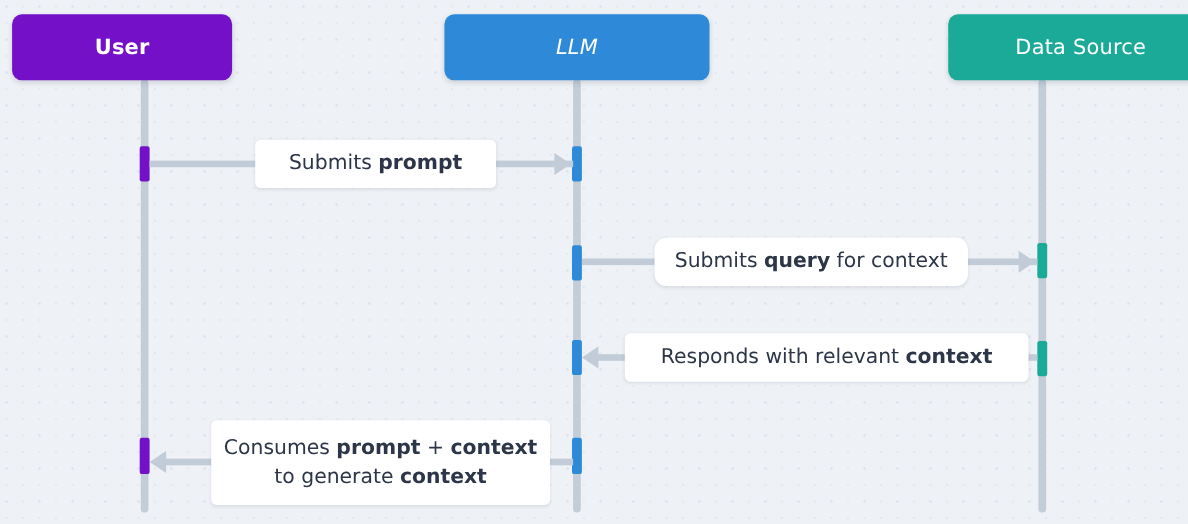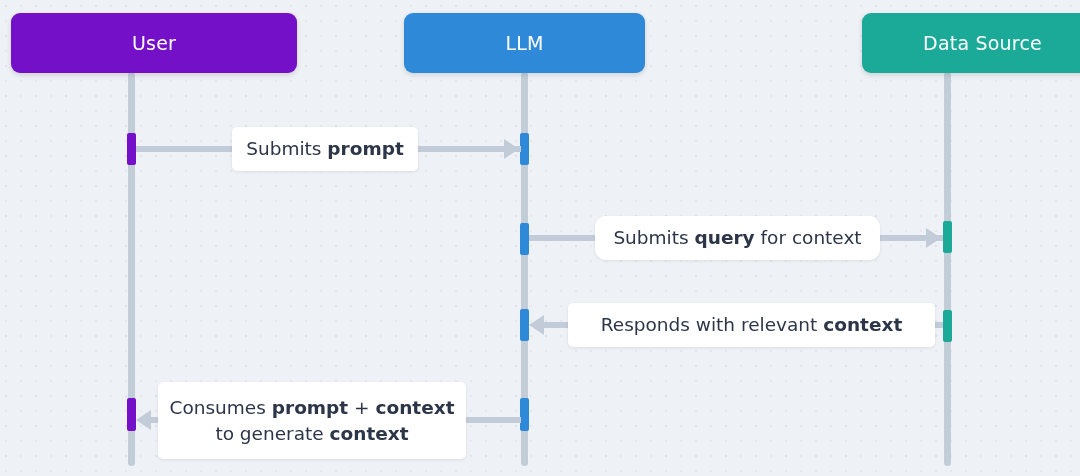--- a/index.html
+++ b/index.html
@@ -97,61 +97,61 @@
 </style>
 </head>
 <body>
 
 <div id="canvas">
 
   <div class="lifeline" style="left: 128px; background: rgb(194, 205, 216);"></div>
   <div class="lifeline" style="left: 521px; background: rgb(194, 205, 216);"></div>
   <div class="lifeline" style="left: 944px; background: rgb(194, 205, 216);"></div>
 
-  <div class="participant" style="left:11px; width:286px; background:#7310c8;">
+  <div class="participant" style="left:11px; width:200px; background:#7310c8;font-weight:bold;">
     <span>User</span>
   </div>
 
-  <div class="participant" style="left:404px; width:241px; background:#2e8ad8;">
+  <div class="participant" style="left:404px; width:241px; background:#2e8ad8;font-style:italic;">
     <span>LLM</span>
   </div>
 
   <div class="participant" style="left:862px; width:241px; background:#1caa98;">
     <span>Data Source</span>
   </div>
 
   <div class="activation" style="left:127px; top:133px; height:32px; background:#7310c8;"></div>
   <div class="activation" style="left:127px; top:398px; height:33px; background:#7310c8;"></div>
 
   <div class="activation" style="left:520px; top:133px; height:32px; background:#2e8ad8;"></div>
   <div class="activation" style="left:520px; top:223px; height:32px; background:#2e8ad8;"></div>
   <div class="activation" style="left:520px; top:309px; height:32px; background:#2e8ad8;"></div>
   <div class="activation" style="left:520px; top:398px; height:33px; background:#2e8ad8;"></div>
 
   <div class="activation" style="left:943px; top:221px; height:32px; background:#1caa98;"></div>
   <div class="activation" style="left:943px; top:310px; height:32px; background:#1caa98;"></div>
 
   <div class="msgline" style="left:136px; top:146px; width:385px;"></div>
   <div class="arrowhead right" style="left:504px; top:139px;"></div>
-  <div class="msglabel" style="left:232px; top:127px; width:186px; height:44px;">
+  <div class="msglabel" style="left:232px; top:127px; width:219px; height:44px;">
     <span class="line">Submits <b>prompt</b></span>
   </div>
 
   <div class="msgline" style="left:529px; top:235px; width:414px;"></div>
   <div class="arrowhead right" style="left:926px; top:228px;"></div>
   <div class="msglabel" style="left:595px; top:216px; width:285px; height:44px;border-radius:11px;">
     <span class="line">Submits <b>query</b> for context</span>
   </div>
 
   <div class="msgline" style="left:536px; top:322px; width:407px;"></div>
   <div class="arrowhead left" style="left:529px; top:315px;"></div>
   <div class="msglabel" style="left:568px; top:303px; width:367px; height:44px;">
     <span class="line">Responds with relevant <b>context</b></span>
   </div>
 
   <div class="msgline" style="left:143px; top:417px; width:378px;"></div>
   <div class="arrowhead left" style="left:136px; top:410px;"></div>
-  <div class="msglabel" style="left:158px; top:382px; width:308px; height:77px;">
+  <div class="msglabel" style="left:192px; top:382px; width:308px; height:77px;">
     <span class="line">Consumes <b>prompt</b> + <b>context</b></span>
     <span class="line">to generate <b>context</b></span>
   </div>
 
 </div>
 
 </body></html>

